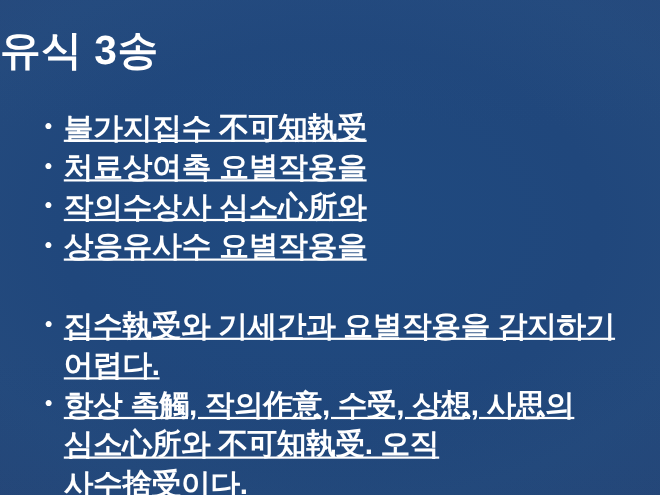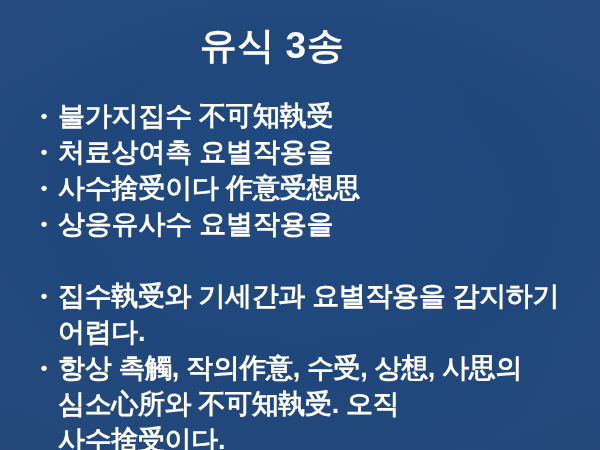--- a/index.html
+++ b/index.html
@@ -32,21 +32,20 @@
     pointer-events: none;
     background:
       linear-gradient(to bottom, rgba(40,80,135,0.16) 0%, rgba(30,68,120,0.0) 26%, rgba(22,58,104,0.0) 70%, rgba(24,60,108,0.10) 100%);
   }
 
   .slide-title {
     position: absolute;
     top: 26px;
     left: 0;
     width: 544px;
-    text-align: center;
     color: #ffffff;
     font-size: 37px;
     font-weight: bold;
     line-height: 1.1;
     letter-spacing: 0.5px;
     z-index: 2;
     white-space: nowrap;
   }
 
   .body-block {
@@ -85,20 +84,21 @@
     width: 12px;
     height: 36px;
     line-height: 36px;
     text-align: center;
     color: #ffffff;
     font-size: 19px;
   }
 
   .bullet-text {
     display: block;
+    text-decoration: underline;
   }
 
   .bullet-item.wide {
     letter-spacing: -0.35px;
   }
 </style>
 </head>
 <body>
 
 <div class="slide">
@@ -111,21 +111,21 @@
       <li class="bullet-item">
         <span class="bullet-marker">•</span>
         <span class="bullet-text">불가지집수 不可知執受</span>
       </li>
       <li class="bullet-item">
         <span class="bullet-marker">•</span>
         <span class="bullet-text">처료상여촉 요별작용을</span>
       </li>
       <li class="bullet-item">
         <span class="bullet-marker">•</span>
-        <span class="bullet-text">사수捨受이다 作意受想思</span>
+        <span class="bullet-text">작의수상사 심소心所와</span>
       </li>
       <li class="bullet-item">
         <span class="bullet-marker">•</span>
         <span class="bullet-text">상응유사수 요별작용을</span>
       </li>
     </ul>
 
     <div class="group-gap"></div>
 
     <ul class="bullet-group">

